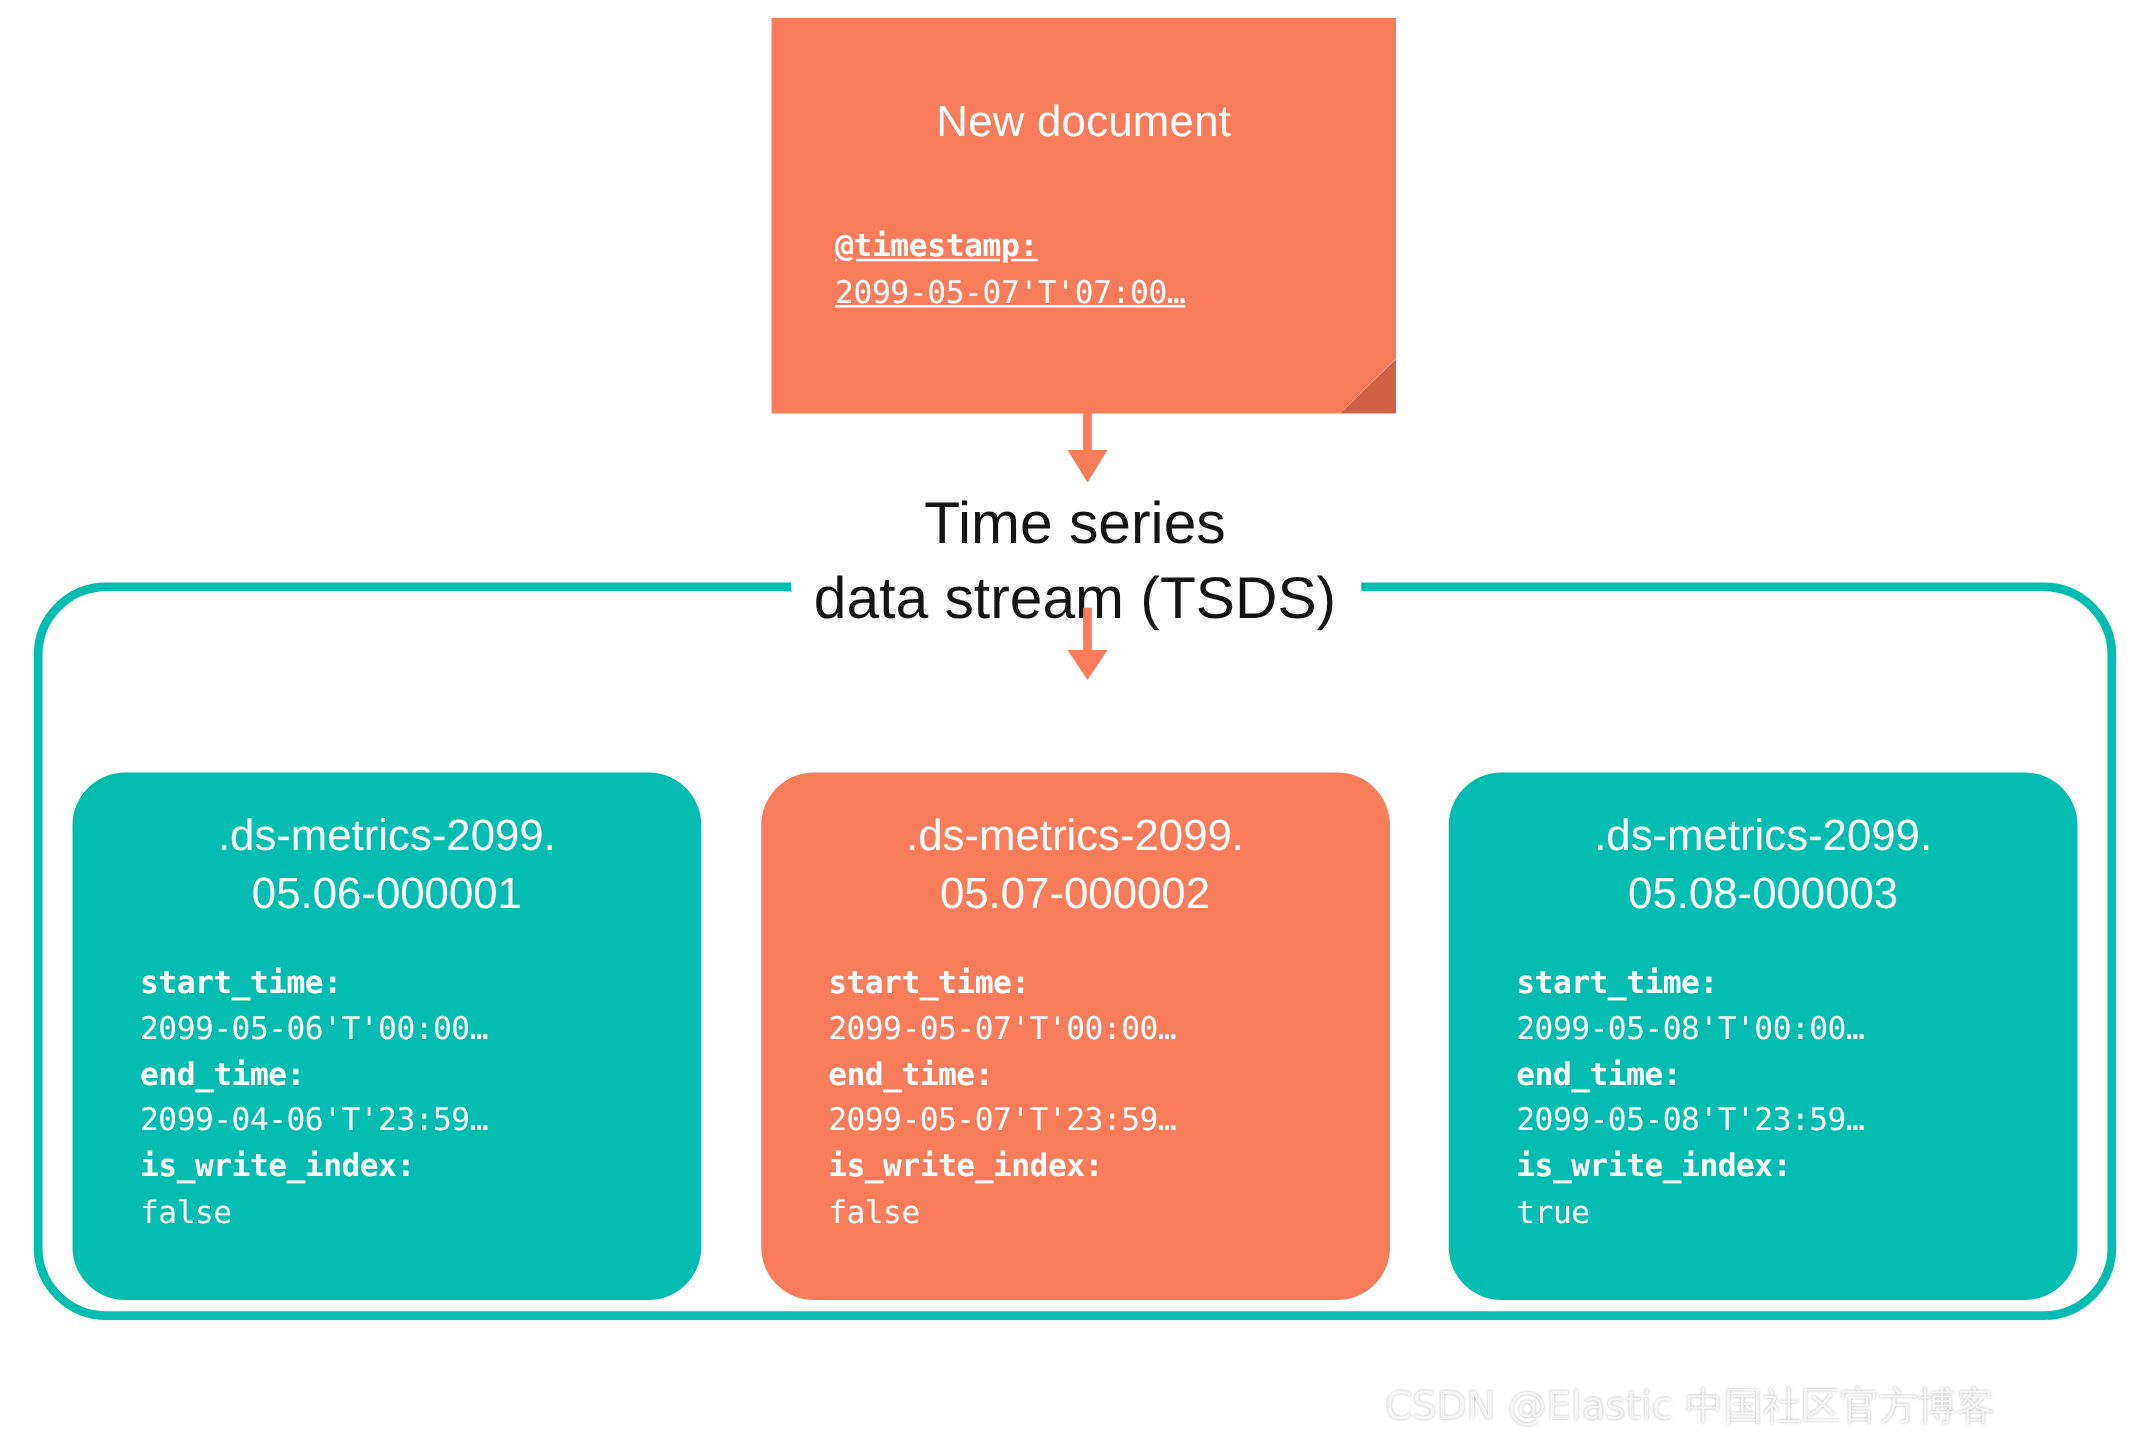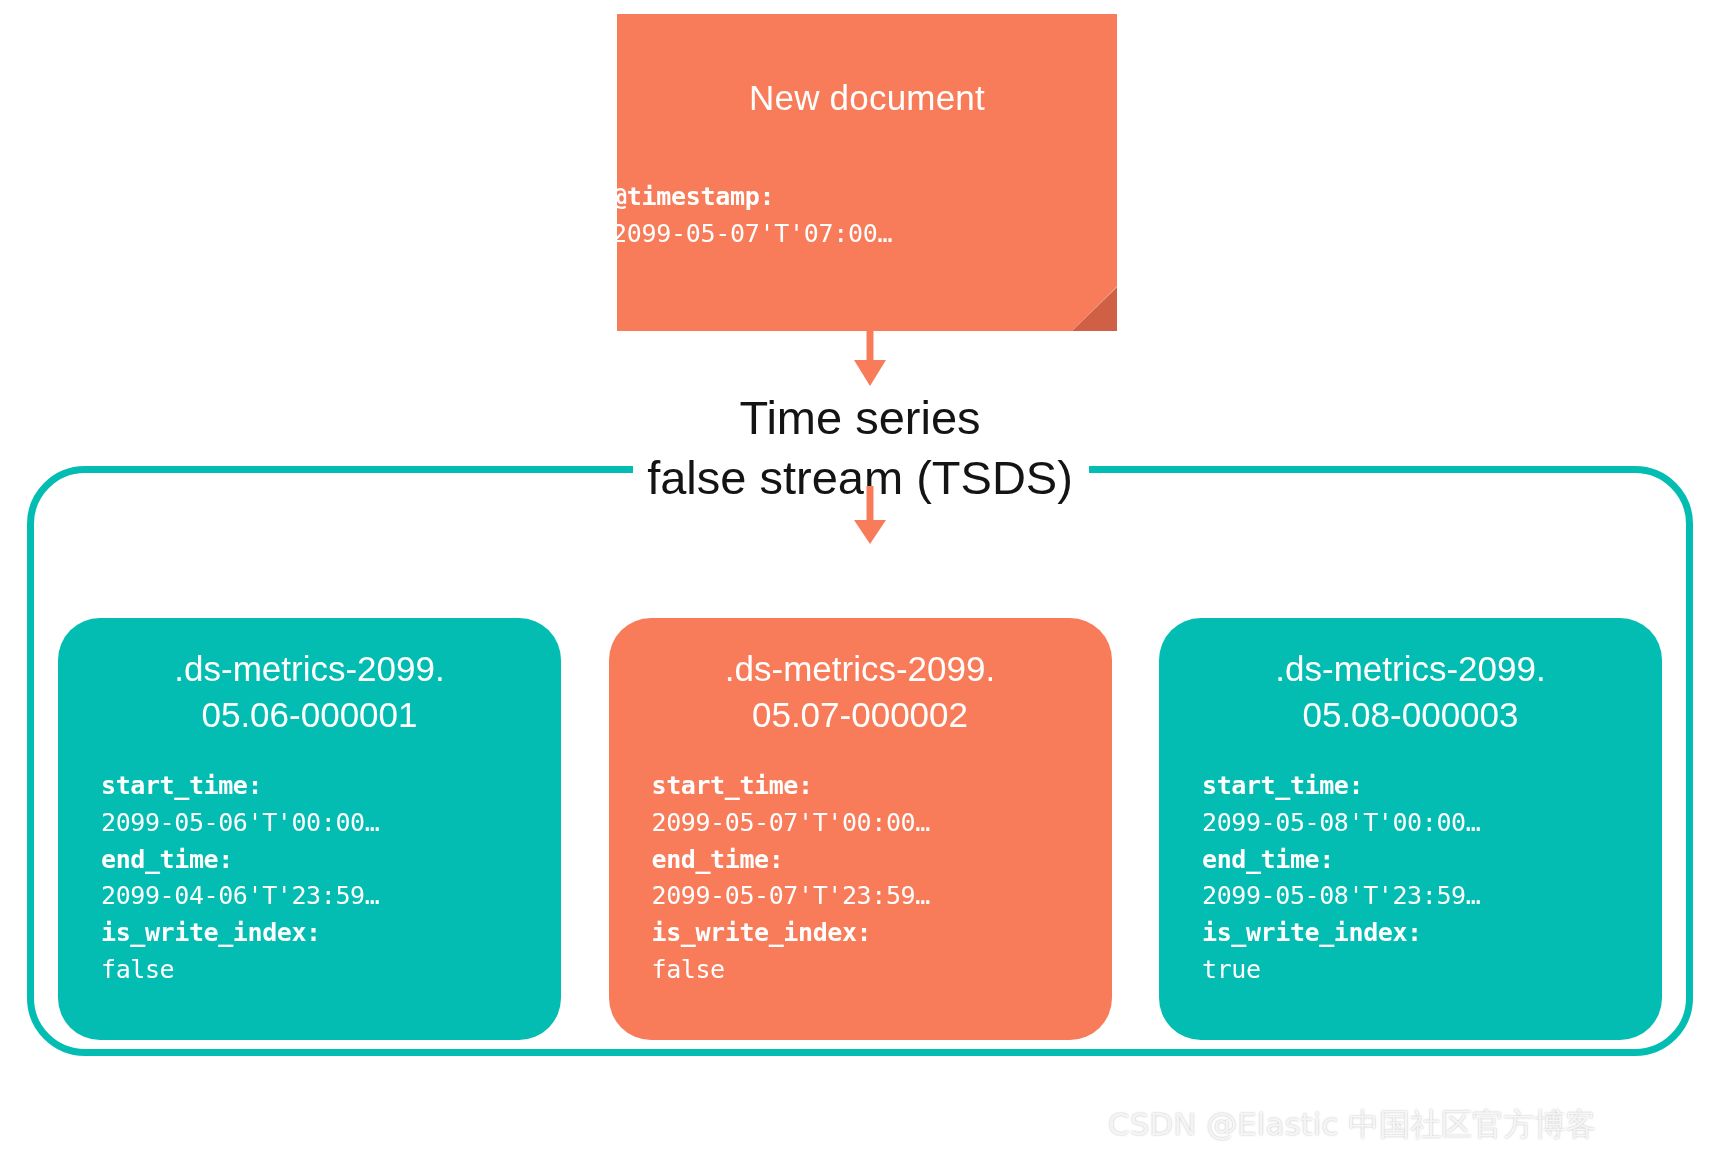--- a/index.html
+++ b/index.html
@@ -44,27 +44,28 @@
     left: 617px;
     top: 78px;
     width: 500px;
     text-align: center;
     font-size: 35px;
     color: #ffffff;
     letter-spacing: 0.2px;
   }
   #doc-fields {
     position: absolute;
-    left: 612px;
+    left: 668px;
     top: 178px;
     width: 440px;
     color: #ffffff;
     font-family: "DejaVu Sans Mono", monospace;
     font-size: 25px;
     line-height: 1.48;
+    text-decoration: underline;
   }
   #doc-fields .k { font-weight: bold; letter-spacing: -0.3px; }
   #doc-fields .v { letter-spacing: -0.3px; }
 
   
   .arrow {
     position: absolute;
   }
 
   
@@ -123,21 +124,21 @@
     left: 26px;
     top: 28px;
     width: 451px;
     text-align: center;
     font-size: 35px;
     line-height: 1.3;
     color: #ffffff;
   }
   .card-fields {
     position: absolute;
-    left: 43px;
+    left: 54px;
     top: 150px;
     width: 430px;
     color: #ffffff;
     font-family: "DejaVu Sans Mono", monospace;
     font-size: 25px;
     line-height: 1.47;
   }
   .card-fields .k { font-weight: bold; letter-spacing: -0.4px; display: block; }
   .card-fields .v { letter-spacing: -0.4px; display: block; }
 
@@ -173,21 +174,21 @@
 
   <svg class="arrow" style="left:845px; top:318px;" width="50" height="72" viewBox="0 0 50 72">
     <line x1="25" y1="0" x2="25" y2="44" stroke="#f87c5a" stroke-width="7"></line>
     <polygon points="9,42 41,42 25,68" fill="#f87c5a"></polygon>
   </svg>
 
   <div id="tsds-outline"></div>
   <div id="tsds-gap-mask"></div>
   <div id="tsds-label">
     <div>Time series</div>
-    <div>false stream (TSDS)</div>
+    <div>data stream (TSDS)</div>
   </div>
 
   <svg class="arrow" style="left:845px; top:486px;" width="50" height="62" viewBox="0 0 50 62">
     <line x1="25" y1="0" x2="25" y2="36" stroke="#f87c5a" stroke-width="7"></line>
     <polygon points="9,34 41,34 25,58" fill="#f87c5a"></polygon>
   </svg>
 
   <div id="cards">
 
     <div class="card teal">

